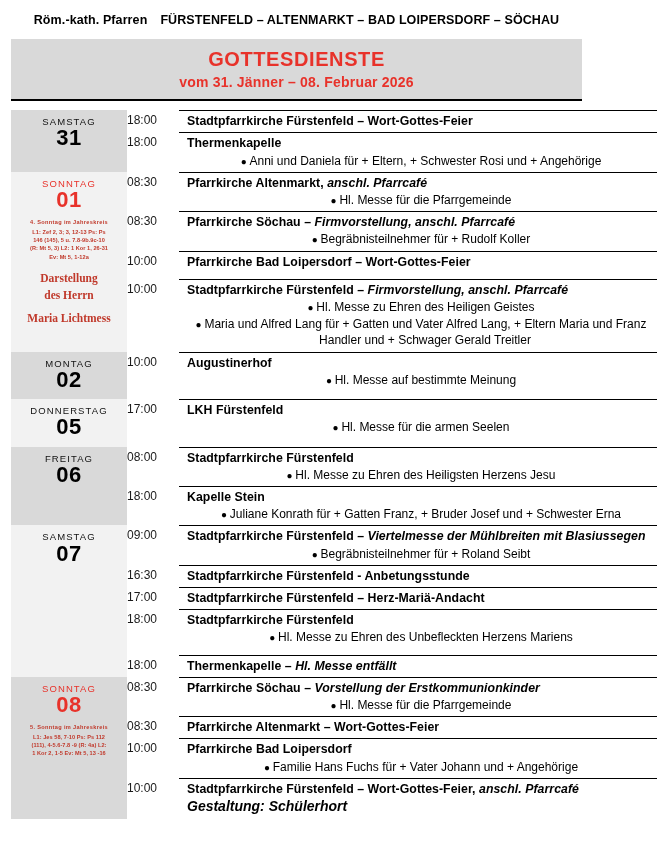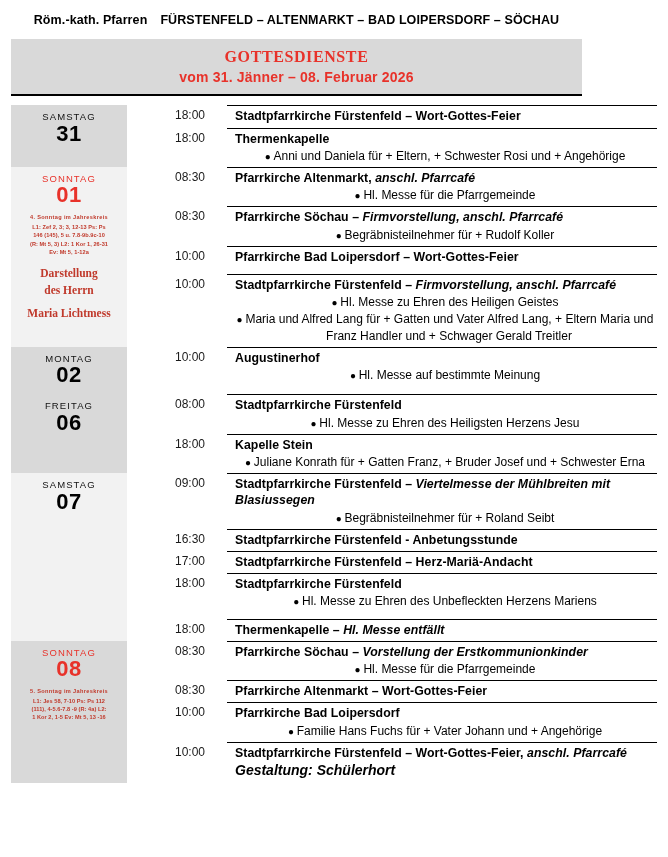--- a/index.html
+++ b/index.html
@@ -26,25 +26,24 @@
   
   .headband{
     margin:12px 11px 0 11px;
     background:#d9d9d9;
     border-bottom:2px solid #000;
     text-align:center;
     padding:9px 0 8px 0;
   }
   .headband .h1{
     color:#e8322a;
-    font-size:16px;
+    font-size:20px;
     font-weight:bold;
     letter-spacing:0.6px;
     line-height:1.18;
-    font-family:Liberation Serif, serif;
   }
   .headband .h2{
     color:#e8322a;
     font-size:14px;
     font-weight:bold;
     letter-spacing:0.2px;
     line-height:1.25;
     margin-top:2px;
   }
 
@@ -137,21 +136,20 @@
   
   .evline{
     display:flex;
     align-items:stretch;
   }
   .tcol{
     flex:0 0 52px;
     font-size:12px;
     padding-top:3px;
     color:#1a1a1a;
-    margin-left:48px;
   }
   .bcol{flex:1 1 auto;min-width:0;border-top:1.5px solid #000;padding:2px 2px 3px 8px;}
   .grpgap{height:6px;}
 </style>
 </head>
 <body>
 
 <div class="page">
 
   <div class="masthead">
@@ -243,20 +241,35 @@
           <div class="evline">
             <div class="tcol">10:00</div>
             <div class="bcol">
               <div class="evmain">Augustinerhof</div>
               <div class="evsub"><span class="bullet">● </span>Hl. Messe auf bestimmte Meinung</div>
             </div>
           </div>
         </div>
       </div>
       <div class="daygroup">
+        <div class="daycell light">
+          <div class="dow">DONNERSTAG</div>
+          <div class="dnum">05</div>
+        </div>
+        <div class="eventscell">
+          <div class="evline">
+            <div class="tcol">17:00</div>
+            <div class="bcol">
+              <div class="evmain">LKH Fürstenfeld</div>
+              <div class="evsub"><span class="bullet">● </span>Hl. Messe für die armen Seelen</div>
+            </div>
+          </div>
+        </div>
+      </div>
+      <div class="daygroup">
         <div class="daycell shade">
           <div class="dow">FREITAG</div>
           <div class="dnum">06</div>
         </div>
         <div class="eventscell">
           <div class="evline">
             <div class="tcol">08:00</div>
             <div class="bcol">
               <div class="evmain">Stadtpfarrkirche Fürstenfeld</div>
               <div class="evsub"><span class="bullet">● </span>Hl. Messe zu Ehren des Heiligsten Herzens Jesu</div>

